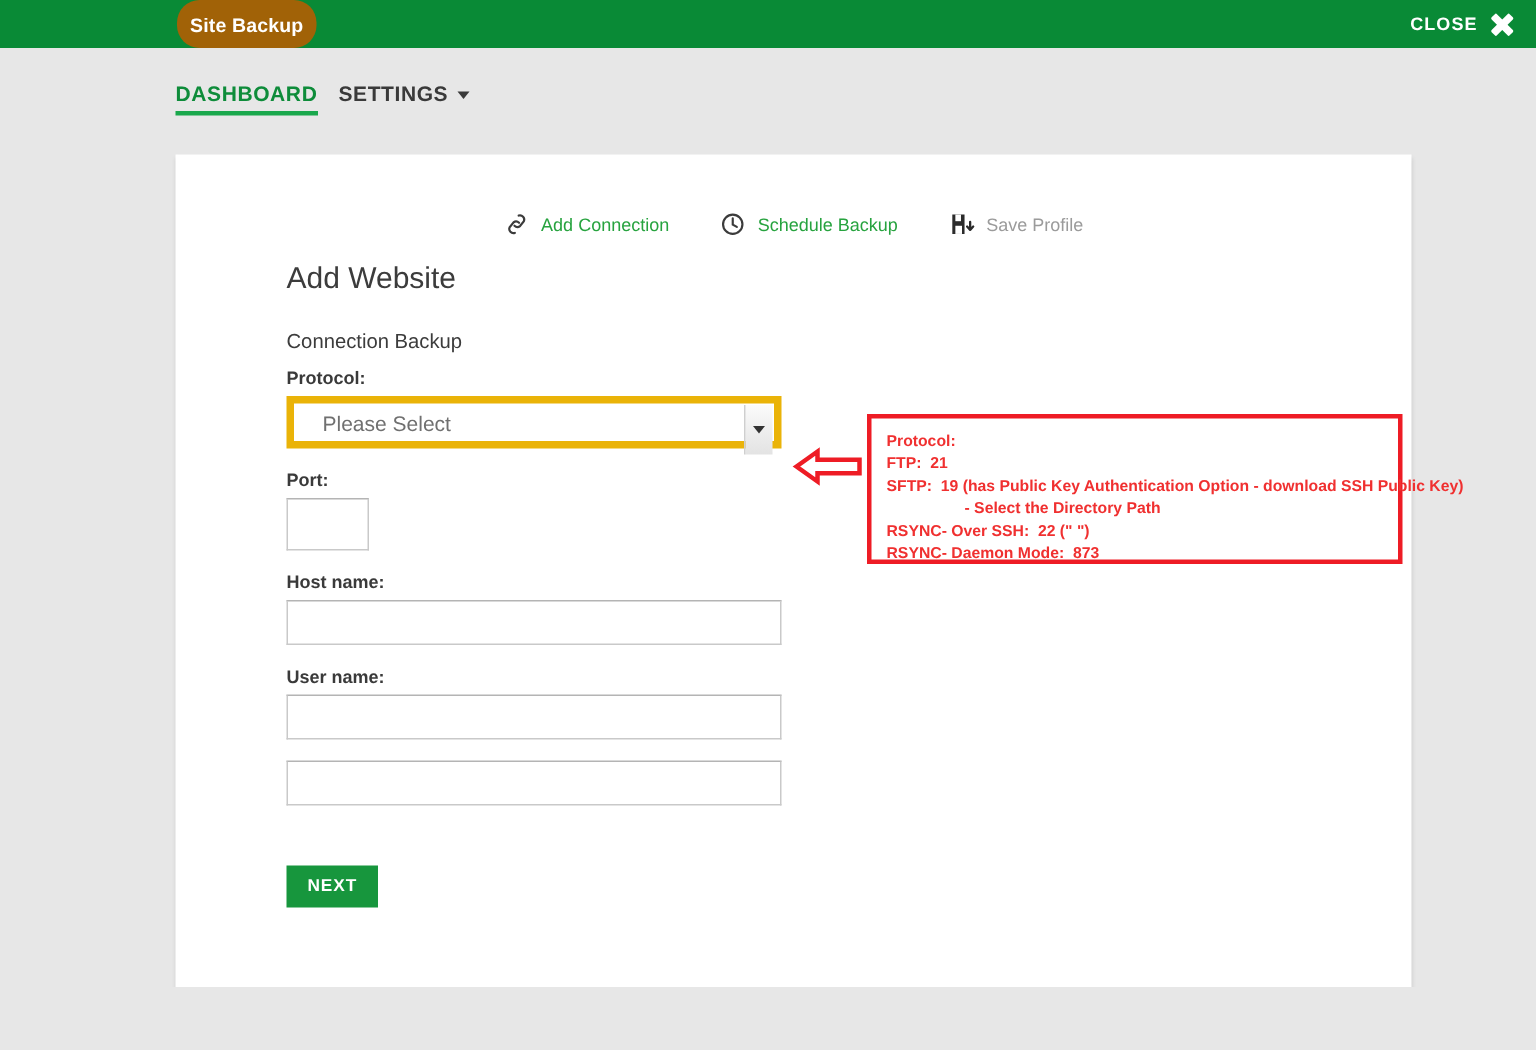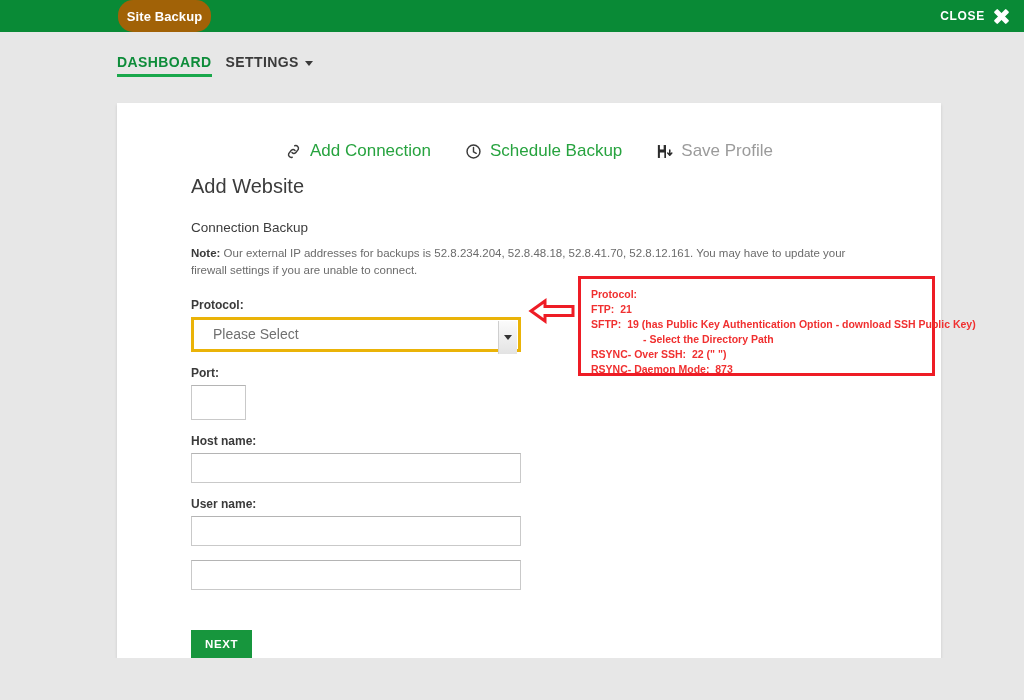--- a/index.html
+++ b/index.html
@@ -93,21 +93,21 @@
   }
 
   
   .actionbar{
     position:absolute; left:0; top:38px; width:824px;
     display:flex; justify-content:center; align-items:center;
     gap:34px;
   }
   .action{
     display:flex; align-items:center; gap:8px;
-    font-size:17px;
+    font-size:12px;
     cursor:pointer;
   }
   .action .lbl{ color:#27a33f; }
   .action.disabled .lbl{ color:#9b9b9b; cursor:default; }
   .action .ico{ display:flex; align-items:center; color:#3b3b3b; }
 
   
   .form-wrap{ position:absolute; left:74px; top:72px; width:720px; }
   h1.page-title{
     font-size:20px; font-weight:normal; color:#3c3c3c;
@@ -137,21 +137,21 @@
     background:#fff;
     width:330px;
   }
   .txt.port{ width:55px; height:35px; }
   .txt.wide{ width:330px; }
 
   
   .selectbox{
     position:relative;
     width:330px; height:35px;
-    border:3px solid #eab308;
+    border:5px solid #eab308;
     background:#fff;
     display:flex; align-items:center;
     cursor:pointer;
   }
   .selectbox .val{
     padding-left:19px; font-size:14px; color:#707070;
   }
   .sel-btn{
     position:absolute; right:1px; top:1px;
     width:19px; height:33px;
@@ -271,21 +271,20 @@
       </span>
       <span class="lbl">Save Profile</span>
     </div>
   </div>
 
   <div class="form-wrap">
 
     <h1 class="page-title">Add Website</h1>
     <h2 class="section-title">Connection Backup</h2>
 
-    <p class="note"><b>Note:</b><span> Our external IP addresses for backups is 52.8.234.204, 52.8.48.18, 52.8.41.70, 52.8.12.161. You may have to update your firewall settings if you are unable to connect.</span></p>
 
     
     <div class="fld">
       <label>Protocol:</label>
       <div class="selectbox">
         <span class="val">Please Select</span>
         <span class="sel-btn">
             <i></i>
           </span>
       </div>

